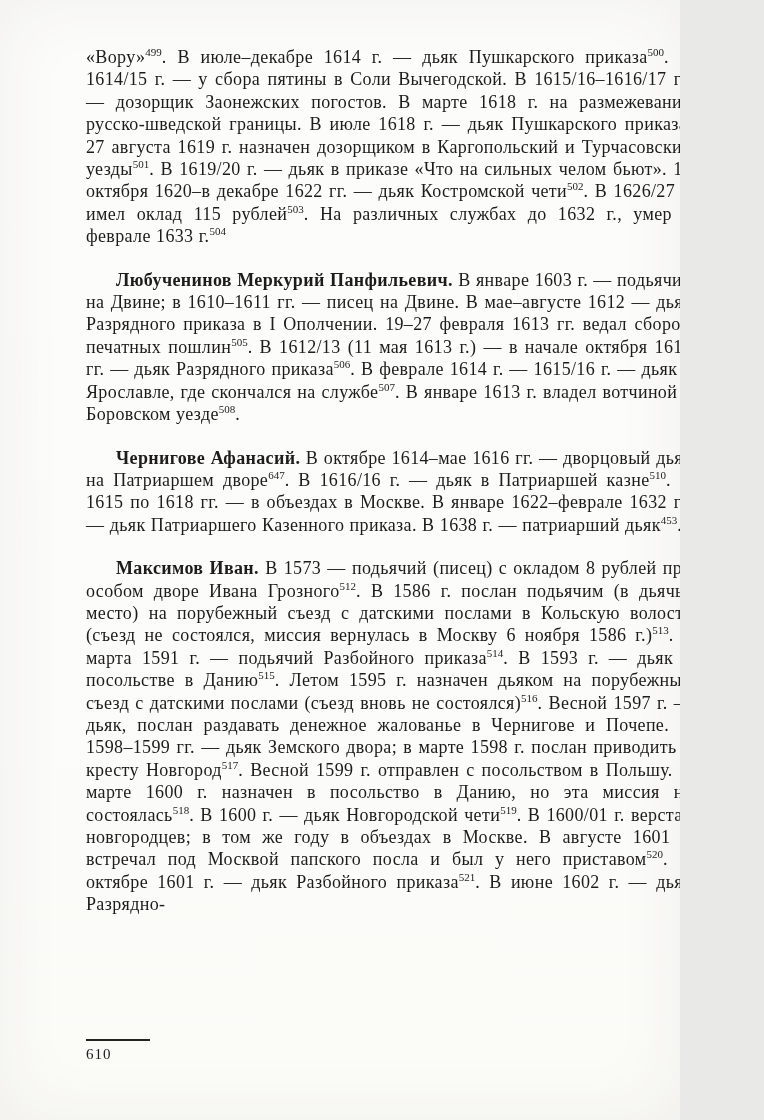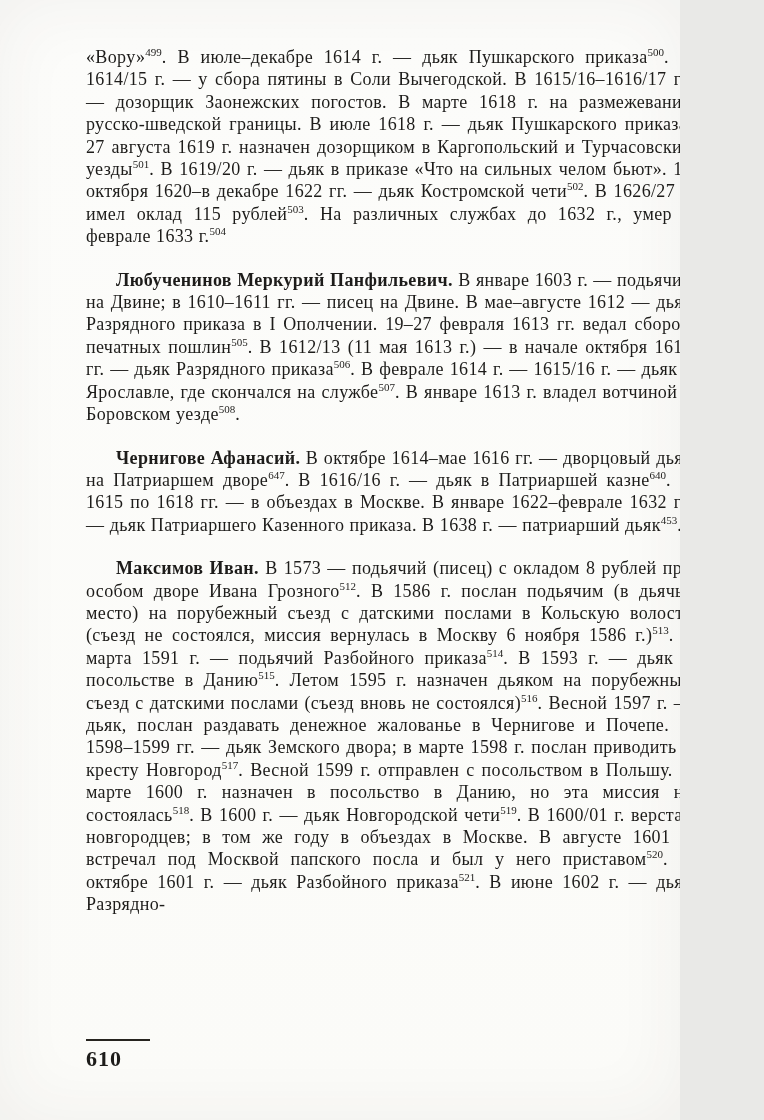--- a/index.html
+++ b/index.html
@@ -41,33 +41,32 @@
   .footer {
     position: absolute;
     left: 86px; top: 1039px;
   }
   .footer-rule {
     width: 64px; height: 2px;
     background: #26241f;
   }
   .page-number {
     margin-top: 5px;
-    font-size: 22px;
+    font-size: 15px;
     letter-spacing: 1px;
     color: #1d1c1a;
-    font-weight: bold;
   }
 </style>
 </head>
 <body>
 
 <div class="page">
   <div class="text-block">
       <p class="para"><span>«Вору»</span><sup>499</sup><span>. В июле–декабре 1614 г. — дьяк Пушкарского приказа</span><sup>500</sup><span>. В 1614/15 г. — у сбора пятины в Соли Вычегодской. В 1615/16–1616/17 гг. — дозорщик Заонежских погостов. В марте 1618 г. на размежевании русско-шведской границы. В июле 1618 г. — дьяк Пушкарского приказа. 27 августа 1619 г. назначен дозорщиком в Каргопольский и Турчасовский уезды</span><sup>501</sup><span>. В 1619/20 г. — дьяк в приказе «Что на сильных челом бьют». 19 октября 1620–в декабре 1622 гг. — дьяк Костромской чети</span><sup>502</sup><span>. В 1626/27 г. имел оклад 115 рублей</span><sup>503</sup><span>. На различных службах до 1632 г., умер в феврале 1633 г.</span><sup>504</sup></p>
       <p class="para indent"><b>Любученинов Меркурий Панфильевич.</b><span> В январе 1603 г. — подьячий на Двине; в 1610–1611 гг. — писец на Двине. В мае–августе 1612 — дьяк Разрядного приказа в I Ополчении. 19–27 февраля 1613 гг. ведал сбором печатных пошлин</span><sup>505</sup><span>. В 1612/13 (11 мая 1613 г.) — в начале октября 1613 гг. — дьяк Разрядного приказа</span><sup>506</sup><span>. В феврале 1614 г. — 1615/16 г. — дьяк в Ярославле, где скончался на службе</span><sup>507</sup><span>. В январе 1613 г. владел вотчиной в Боровском уезде</span><sup>508</sup><span>.</span></p>
-      <p class="para indent"><b>Чернигове Афанасий.</b><span> В октябре 1614–мае 1616 гг. — дворцовый дьяк на Патриаршем дворе</span><sup>647</sup><span>. В 1616/16 г. — дьяк в Патриаршей казне</span><sup>640</sup><span>. С 1615 по 1618 гг. — в объездах в Москве. В январе 1622–феврале 1632 гг. — дьяк Патриаршего Казенного приказа. В 1638 г. — патриарший дьяк</span><sup>453</sup><span>.</span></p>
+      <p class="para indent"><b>Чернигове Афанасий.</b><span> В октябре 1614–мае 1616 гг. — дворцовый дьяк на Патриаршем дворе</span><sup>647</sup><span>. В 1616/16 г. — дьяк в Патриаршей казне</span><sup>510</sup><span>. С 1615 по 1618 гг. — в объездах в Москве. В январе 1622–феврале 1632 гг. — дьяк Патриаршего Казенного приказа. В 1638 г. — патриарший дьяк</span><sup>453</sup><span>.</span></p>
       <p class="para indent"><b>Максимов Иван.</b><span> В 1573 — подьячий (писец) с окладом 8 рублей при особом дворе Ивана Грозного</span><sup>512</sup><span>. В 1586 г. послан подьячим (в дьячье место) на порубежный съезд с датскими послами в Кольскую волость (съезд не состоялся, миссия вернулась в Москву 6 ноября 1586 г.)</span><sup>513</sup><span>. 2 марта 1591 г. — подьячий Разбойного приказа</span><sup>514</sup><span>. В 1593 г. — дьяк в посольстве в Данию</span><sup>515</sup><span>. Летом 1595 г. назначен дьяком на порубежный съезд с датскими послами (съезд вновь не состоялся)</span><sup>516</sup><span>. Весной 1597 г. — дьяк, послан раздавать денежное жалованье в Чернигове и Почепе. В 1598–1599 гг. — дьяк Земского двора; в марте 1598 г. послан приводить к кресту Новгород</span><sup>517</sup><span>. Весной 1599 г. отправлен с посольством в Польшу. В марте 1600 г. назначен в посольство в Данию, но эта миссия не состоялась</span><sup>518</sup><span>. В 1600 г. — дьяк Новгородской чети</span><sup>519</sup><span>. В 1600/01 г. верстал новгородцев; в том же году в объездах в Москве. В августе 1601 г. встречал под Москвой папского посла и был у него приставом</span><sup>520</sup><span>. В октябре 1601 г. — дьяк Разбойного приказа</span><sup>521</sup><span>. В июне 1602 г. — дьяк Разрядно-</span></p>
     </div>
   <div class="footer">
     <div class="footer-rule"></div>
     <div class="page-number">610</div>
   </div>
 </div>
 
 </body></html>

